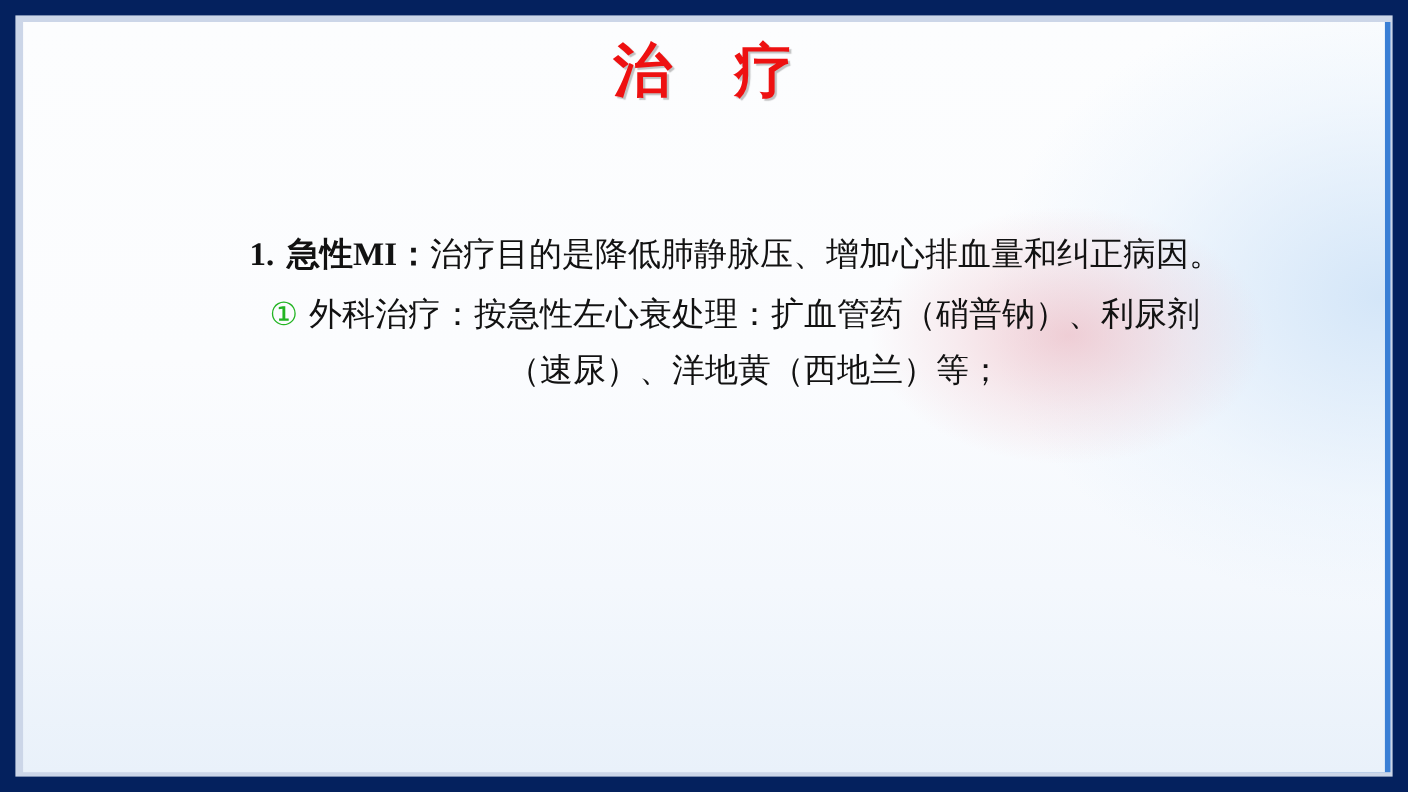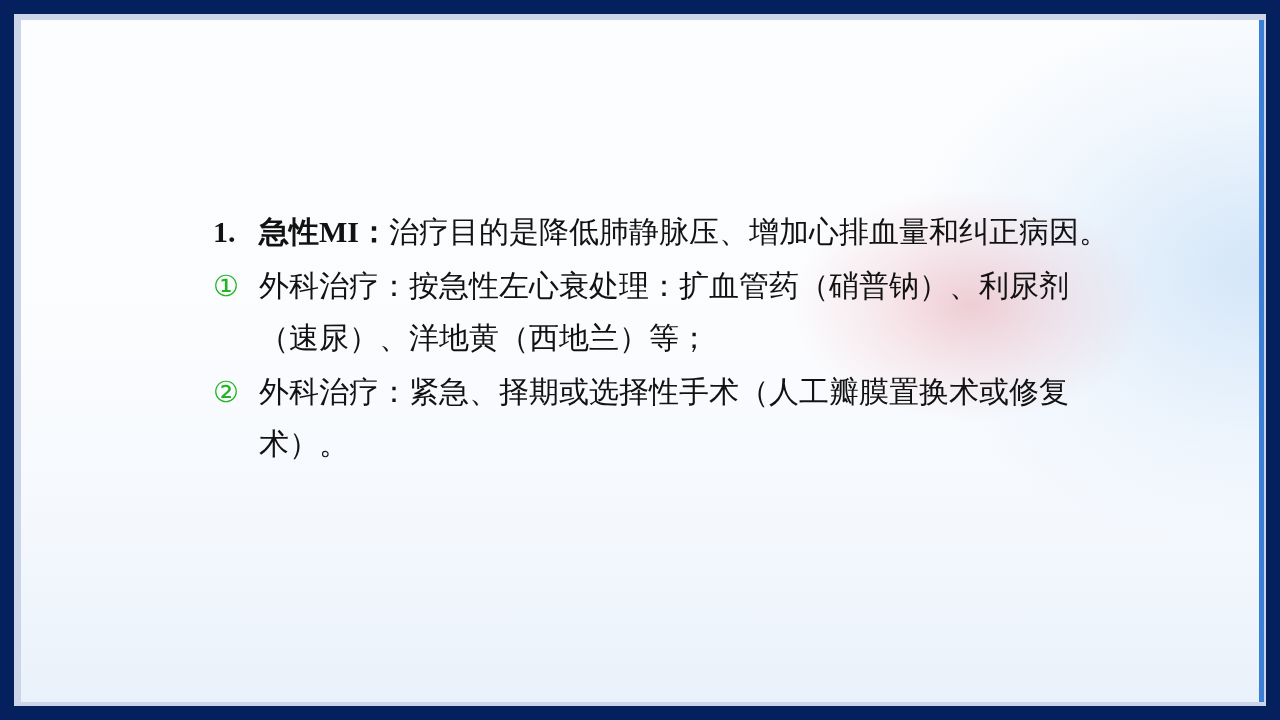--- a/index.html
+++ b/index.html
@@ -84,20 +84,21 @@
   .bullet {
     position: relative;
     display: block;
     font-size: 30px;
     line-height: 51px;
     color: #121212;
     padding-left: 46px;
     margin-bottom: 3px;
     text-indent: -46px;
     letter-spacing: 0px;
+    text-align: center;
   }
   .bullet .marker {
     display: inline-block;
     width: 46px;
     text-indent: 0;
   }
   .marker.num {
     font-family: "Liberation Serif", "DejaVu Serif", serif;
     font-weight: bold;
     color: #111111;
@@ -118,30 +119,28 @@
 </head>
 <body>
 
 <div id="slide">
 
   <div id="frame-band"></div>
   <div id="frame-accent"></div>
 
   <div id="canvas">
 
+    <div id="title">治　疗</div>
 
     <div id="body-list">
 
       <div class="bullet">
         <span class="marker num">1.</span><span class="lead">急性MI：</span><span class="rest">治疗目的是降低肺静脉压、增加心排血量和纠正病因。</span>
       </div>
 
       <div class="bullet">
         <span class="marker circled">①</span><span class="rest">外科治疗：按急性左心衰处理：扩血管药（硝普钠）、利尿剂（速尿）、洋地黄（西地兰）等；</span>
       </div>
 
-      <div class="bullet">
-        <span class="marker circled">②</span><span class="rest">外科治疗：紧急、择期或选择性手术（人工瓣膜置换术或修复术）。</span>
-      </div>
 
     </div>
   </div>
 </div>
 
 </body></html>

